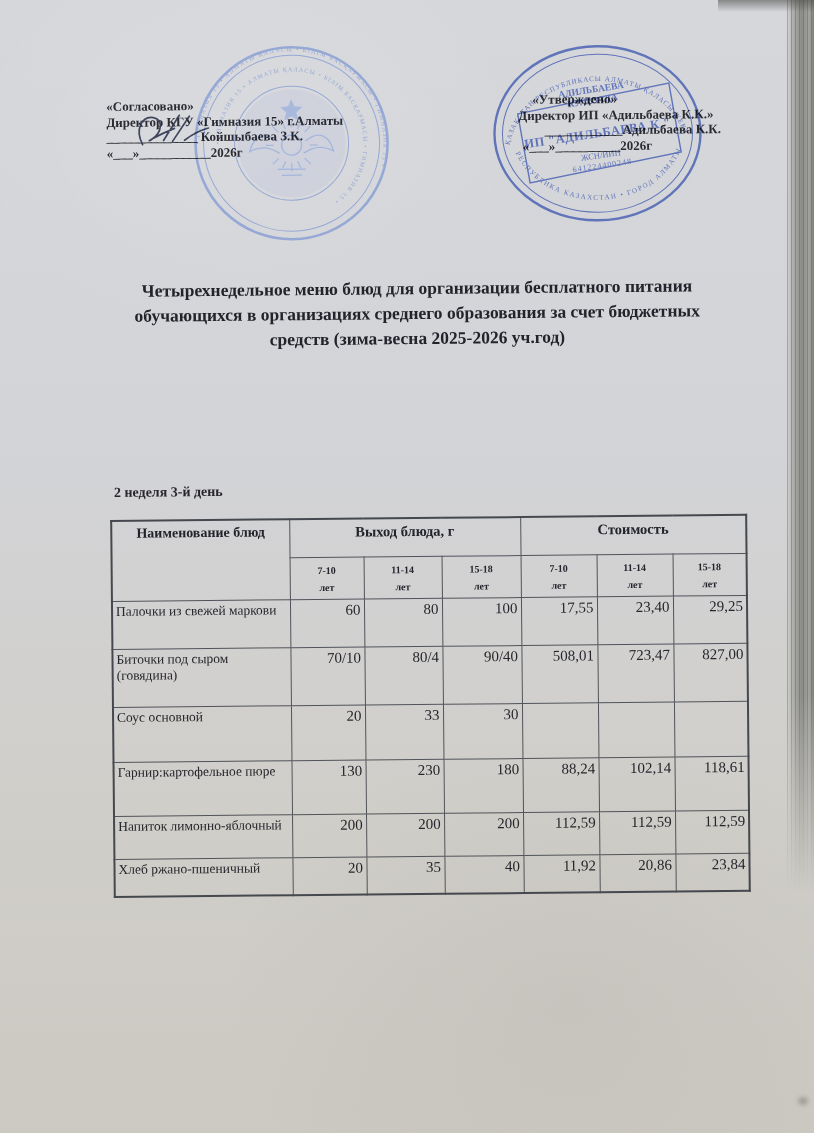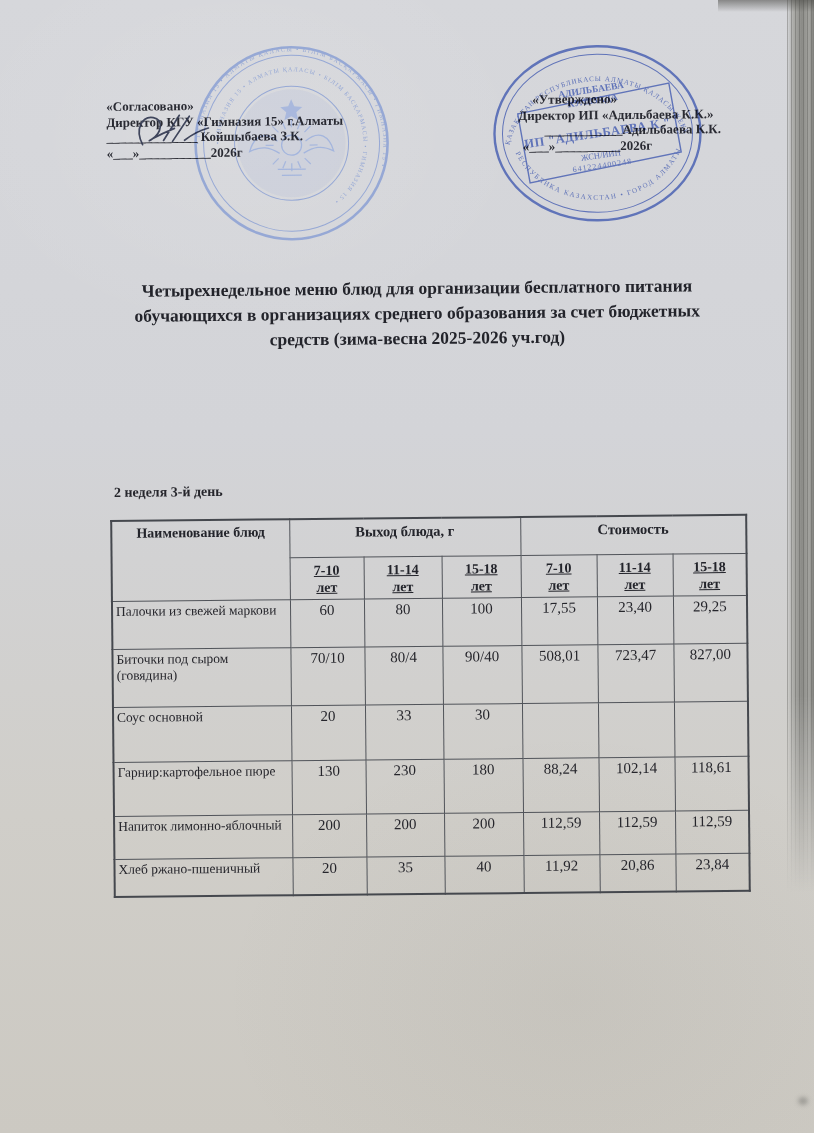--- a/index.html
+++ b/index.html
@@ -52,23 +52,23 @@
     border-collapse:collapse;table-layout:fixed;
     border:2px solid #45484e;
     font-size:14.5px;color:#26262c;
   }
   table.menu th, table.menu td{
     border:1px solid #51545a;vertical-align:top;padding:2px 3px 0 3px;
     overflow:hidden;
   }
   table.menu th{font-weight:bold;text-align:center;padding-top:4px;color:#23242b;}
   th.name-h{text-align:left;padding-left:7px;font-size:14px;}
-  .age{display:block;line-height:17px;font-size:14px;text-decoration:underline;}
+  .age{display:block;line-height:17px;font-size:10px;}
   td.dish{text-align:left;font-size:13.5px;line-height:16px;padding-left:6px;padding-top:3px;}
-  td.num{text-align:center;font-size:15px;padding-top:3px;}
+  td.num{text-align:right;font-size:15px;padding-top:3px;}
   svg text{font-family:"Liberation Serif","DejaVu Serif",serif;}
   .stamp{position:absolute;mix-blend-mode:multiply;}
   .stamp-left{left:193px;top:40px;opacity:.85;}
   .stamp-right{left:489px;top:38px;opacity:.88;}
   .signature{position:absolute;left:136px;top:110px;opacity:.92;}
 </style>
 </head>
 <body>
 
 <div class="photo">

